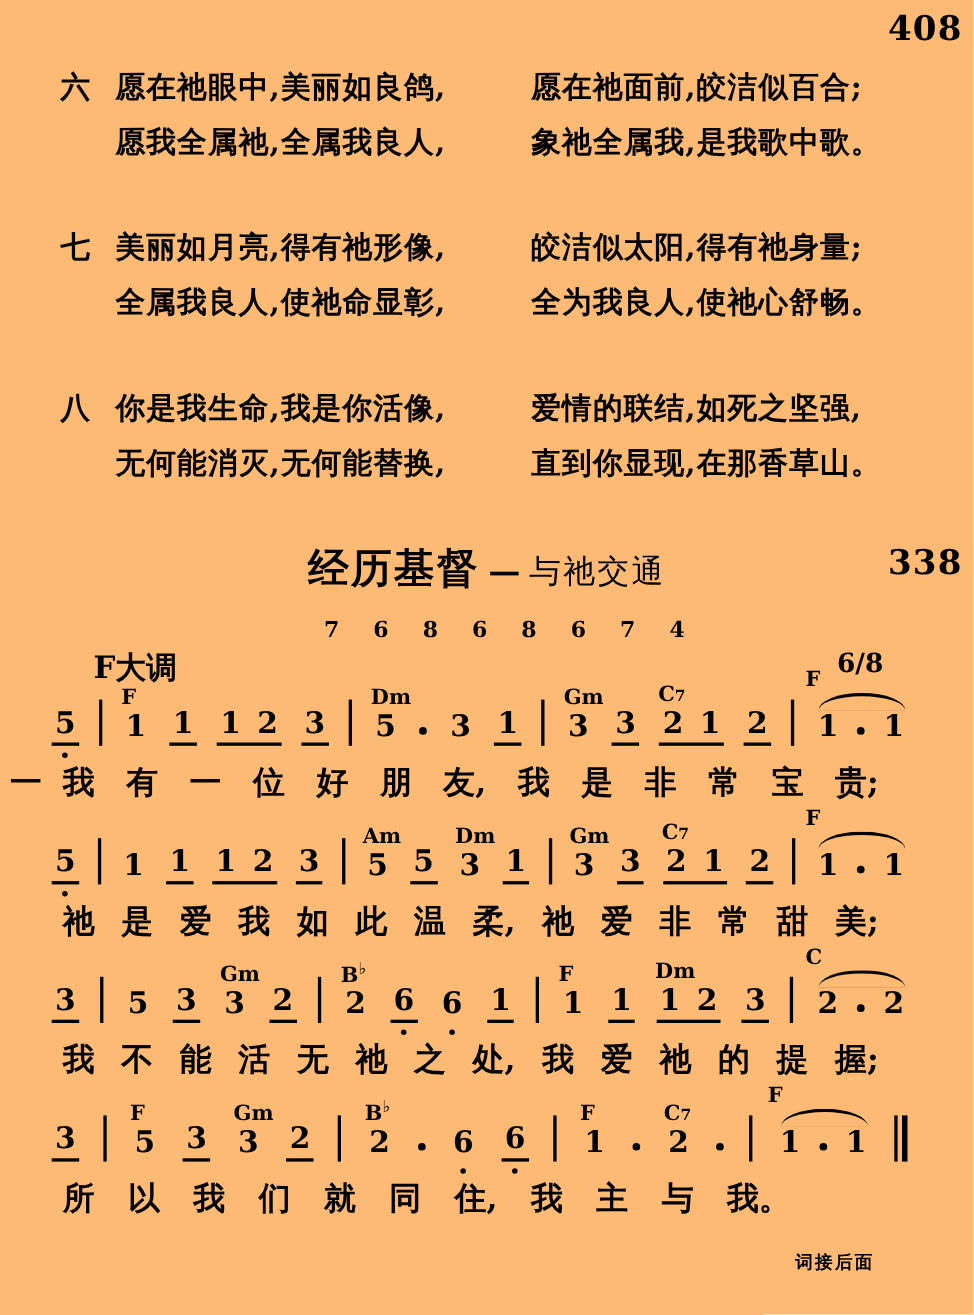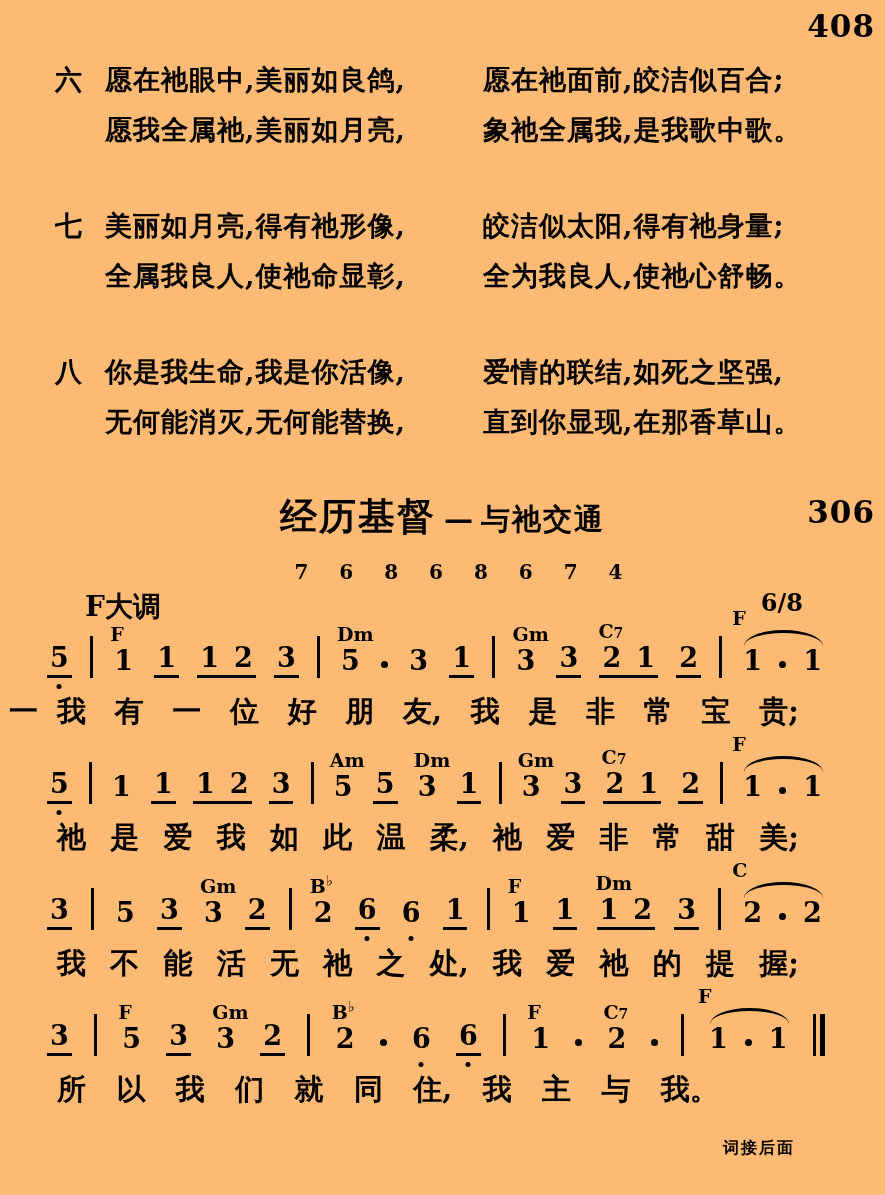--- a/index.html
+++ b/index.html
@@ -12,21 +12,21 @@
   .verse{margin-bottom:46px;}
   .vline{display:flex;font-size:27px;font-weight:bold;line-height:50px;white-space:nowrap;}
   .vnum{width:50px;flex:0 0 50px;}
   .vcol1{width:378px;flex:0 0 378px;letter-spacing:1px;}
   .vcol2{letter-spacing:1px;}
 
   
   .title-row{position:absolute;top:492px;left:0;width:885px;text-align:center;}
   .t-main{font-size:37px;font-weight:900;letter-spacing:2px;}
   .t-dash{font-size:29px;font-weight:bold;padding:0 8px;}
-  .t-sub{font-size:29px;font-weight:bold;letter-spacing:2px;}
+  .t-sub{font-size:29px;font-weight:normal;letter-spacing:2px;}
   .hymn-num{position:absolute;top:2px;right:10px;font-size:31px;font-weight:bold;letter-spacing:1px;}
   .meter{position:absolute;top:560px;left:0;width:885px;text-align:center;
          font-size:20px;font-weight:bold;letter-spacing:12px;margin-left:22px;}
   .keytime{position:absolute;top:588px;left:0;width:885px;height:30px;}
   .key{position:absolute;left:85px;font-size:28px;font-weight:bold;}
   .time{position:absolute;right:82px;font-size:24px;font-weight:bold;}
 
   
   .music{position:absolute;top:614px;left:0;width:885px;}
   .music-line{position:relative;display:flex;justify-content:space-between;align-items:flex-end;
@@ -67,21 +67,21 @@
 
   <div class="verses">
       <div class="verse">
         <div class="vline">
           <span class="vnum">六</span>
           <span class="vcol1">愿在祂眼中,美丽如良鸽,</span>
           <span class="vcol2">愿在祂面前,皎洁似百合;</span>
         </div>
         <div class="vline">
           <span class="vnum"></span>
-          <span class="vcol1">愿我全属祂,美丽如月亮,</span>
+          <span class="vcol1">愿我全属祂,全属我良人,</span>
           <span class="vcol2">象祂全属我,是我歌中歌。</span>
         </div>
       </div>
       <div class="verse">
         <div class="vline">
           <span class="vnum">七</span>
           <span class="vcol1">美丽如月亮,得有祂形像,</span>
           <span class="vcol2">皎洁似太阳,得有祂身量;</span>
         </div>
         <div class="vline">
@@ -99,21 +99,21 @@
         <div class="vline">
           <span class="vnum"></span>
           <span class="vcol1">无何能消灭,无何能替换,</span>
           <span class="vcol2">直到你显现,在那香草山。</span>
         </div>
       </div>
     </div>
 
   <div class="title-row">
     <span class="t-main">经历基督</span><span class="t-dash">—</span><span class="t-sub">与祂交通</span>
-    <span class="hymn-num">306</span>
+    <span class="hymn-num">338</span>
   </div>
 
   <div class="meter">7 6 8 6 8 6 7 4</div>
 
   <div class="keytime">
     <span class="key">F大调</span>
     <span class="time">6/8</span>
   </div>
 
   <div class="music">

